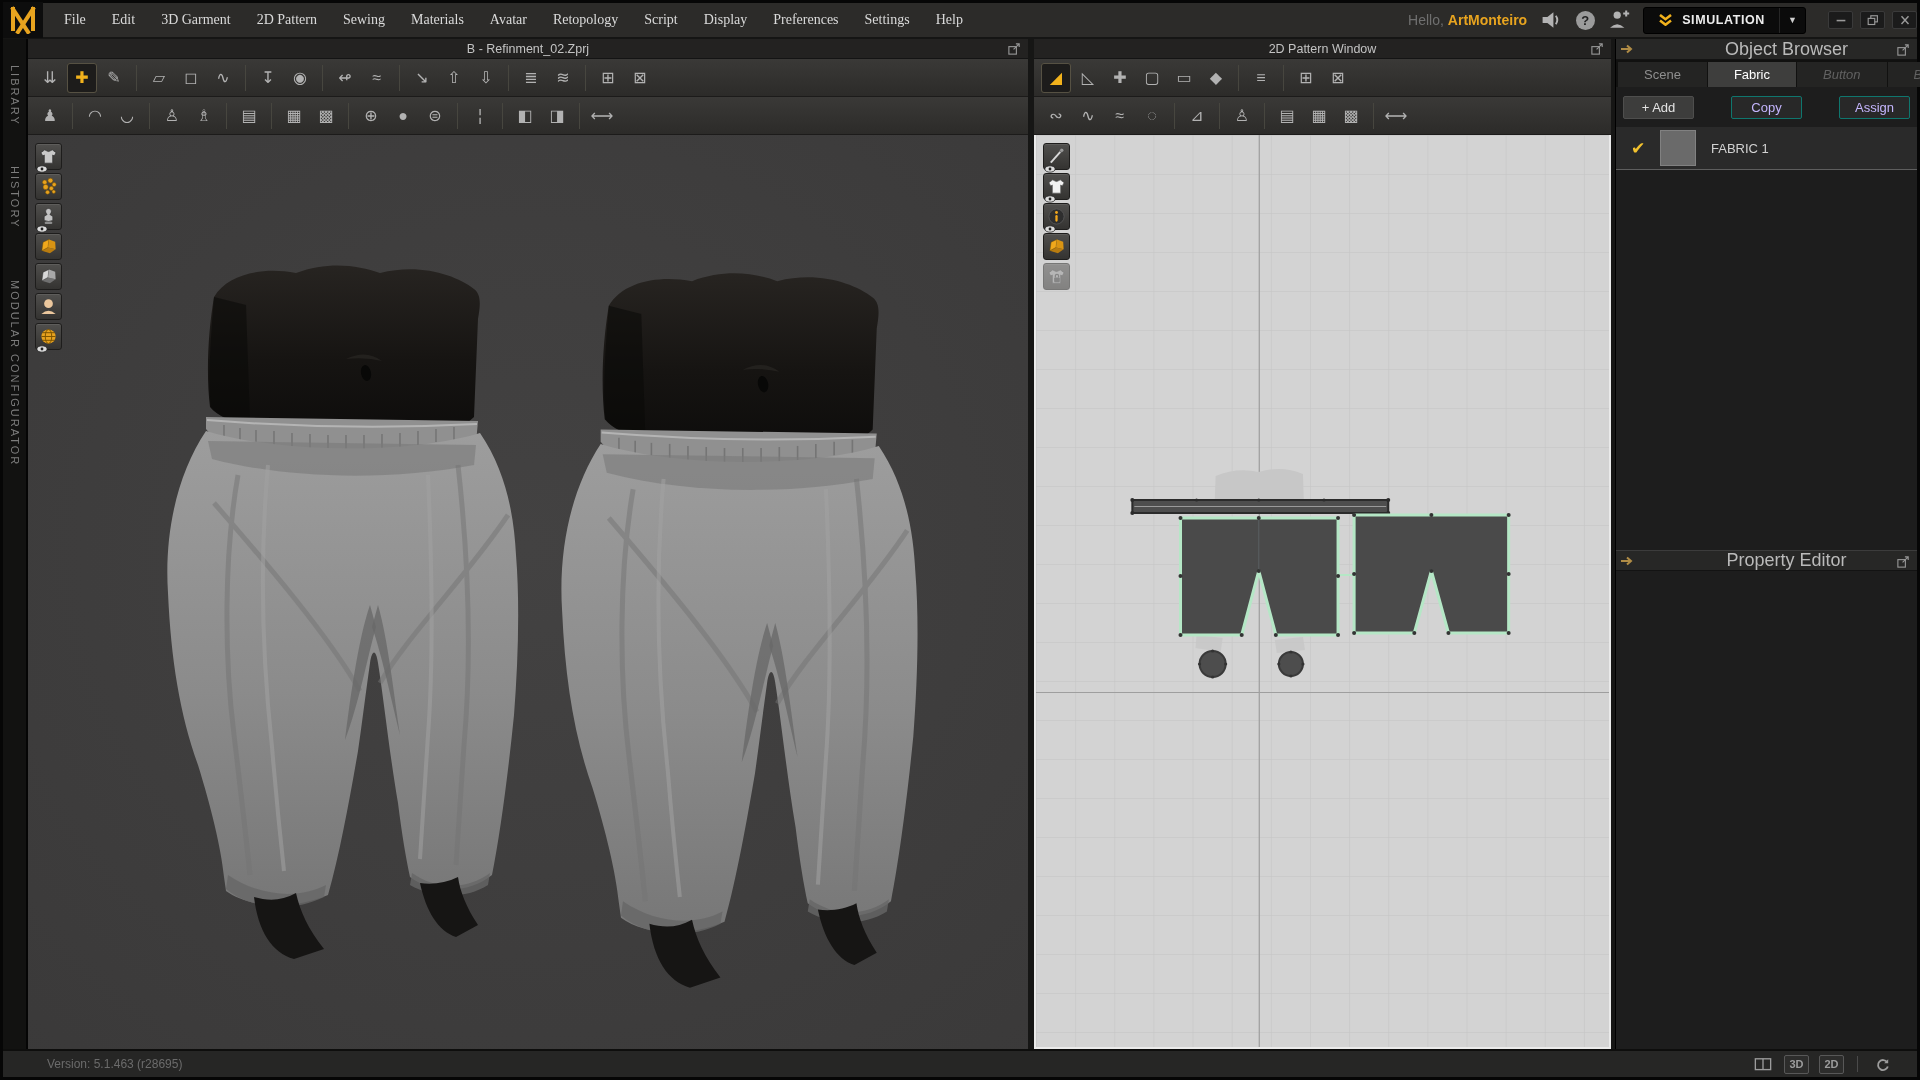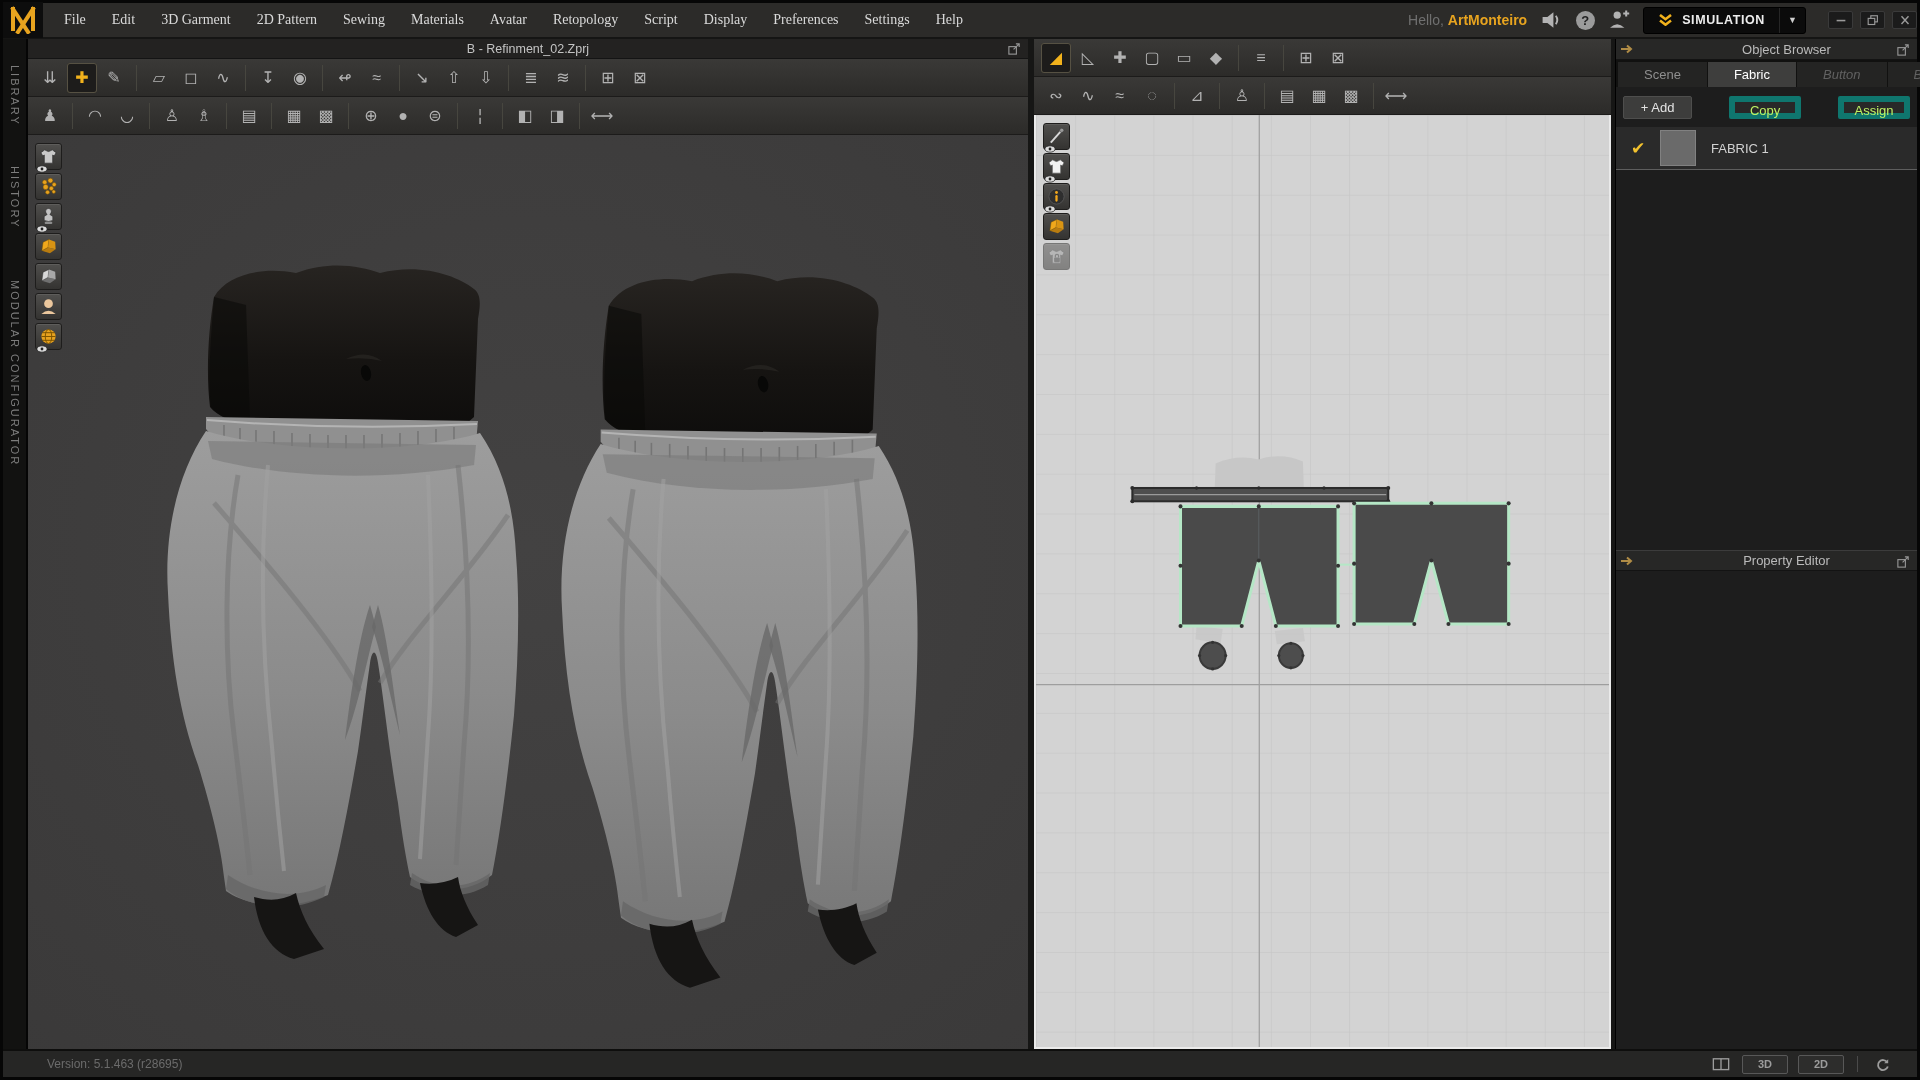--- a/index.html
+++ b/index.html
@@ -60,46 +60,46 @@
   .side-btn.dim{opacity:.5;}
 
   .splitter{width:6px;background:#161615;flex:0 0 auto;}
   .rsplit{width:4px;background:#161615;flex:0 0 auto;}
 
   
   .right-panel{width:302px;flex:0 0 auto;background:#1d1d1d;display:flex;flex-direction:column;border-left:1px solid #000;}
   .panel-head{height:21px;background:#272726;display:flex;align-items:center;position:relative;
     border-bottom:1px solid #131313;flex:0 0 auto;}
   .panel-head .ph-arrow{width:18px;height:14px;margin-left:3px;}
-  .panel-head .ph-title{position:absolute;left:0;right:0;text-align:center;color:#bababa;font-size:13px;margin-left:40px;}
+  .panel-head .ph-title{position:absolute;left:0;right:0;text-align:center;color:#bababa;font-size:18px;margin-left:40px;}
   .panel-head .popout{top:3px;}
   .ob-tabs{height:27px;background:#111110;display:flex;align-items:flex-end;padding:2px 0 0 2px;flex:0 0 auto;}
   .ob-tab{height:25px;line-height:25px;padding:0 26px;font-size:13px;background:#242423;color:#8f8f8f;
     margin-right:1px;white-space:nowrap;}
   .ob-tab.active{background:#3e3e3d;color:#ffffff;}
   .ob-tab.dim{color:#616161;font-style:italic;}
   .ob-tab.trunc{padding:0 6px 0 10px;overflow:hidden;max-width:26px;}
   .ob-actions{display:flex;justify-content:flex-end;gap:5px;padding:9px 7px 8px;flex:0 0 auto;}
   .ob-btn{width:90px;height:23px;font-size:13px;border-radius:2px;font-family:inherit;}
   .ob-btn.on{background:#3d3d3c;color:#e3e3e3;border:1px solid #4e4e4d;}
-  .ob-btn.off{background:#282828;color:#bef264;border:6px solid #0f766e;margin-left:32px;}
+  .ob-btn.off{background:#282828;color:#c4b5fd;border:1px solid #0f766e;margin-left:32px;}
   .fab-row{height:43px;background:#2a2a2a;display:flex;align-items:center;border-bottom:1px solid #5e5e5e;flex:0 0 auto;}
   .fab-check{width:44px;text-align:center;color:#f2c22e;font-size:17px;font-weight:bold;}
   .fab-swatch{width:36px;height:36px;background:#6a6a6a;border:1px solid #818181;flex:0 0 auto;}
   .fab-label{margin-left:15px;color:#d2d2d2;font-size:13px;}
   .ob-space{flex:1 1 auto;}
   .pe-head{border-top:1px solid #3c3c3c;}
   .pe-body{flex:0 0 478px;background:#1d1d1d;}
 
   
   .bottom-bar{height:28px;background:#262625;border-top:2px solid #0e0e0d;display:flex;align-items:center;flex:0 0 auto;}
   .version{margin-left:44px;color:#6b6b6b;font-size:12px;}
   .bb-right{margin-left:auto;display:flex;align-items:center;gap:10px;padding-right:24px;}
   .bb-box{min-width:25px;height:19px;border:1px solid #585858;border-radius:2px;color:#9c9c9c;font-size:11px;
-    font-weight:bold;display:grid;place-items:center;background:#2d2d2c;padding:0 15px;}
+    font-weight:bold;display:grid;place-items:center;background:#2d2d2c;padding:0 4px;}
   .bb-ico{width:22px;height:19px;display:grid;place-items:center;}
   .bb-sep{width:1px;height:16px;background:#4a4a4a;margin:0 3px;}
 </style>
 </head>
 <body>
 
 <div class="app">
 
   <div class="titlebar">
     <div class="logo">
@@ -454,20 +454,27 @@
                   <circle cx="6" cy="4" r="1.4" fill="#222"></circle>
                 </svg></span>
             </button>
           </div>
       </div>
     </div>
 
     <div class="splitter"></div>
 
     <div class="viewport vp2d">
+      <div class="vp-title">
+        <span>2D Pattern Window</span>
+        <span class="popout"><svg viewBox="0 0 16 16">
+              <rect x="2" y="6" width="8" height="8" fill="none" stroke="#969696" stroke-width="1.2"></rect>
+              <path d="M7 9 L13 3 M9.5 3 H13 V6.5" fill="none" stroke="#969696" stroke-width="1.2"></path>
+            </svg></span>
+      </div>
       <div class="toolbar" id="tb2d-1">
           <button class="tb-btn active">
             <span class="glyph">◢</span>
           </button>
           <button class="tb-btn">
             <span class="glyph">◺</span>
           </button>
           <button class="tb-btn">
             <span class="glyph">✚</span>
           </button>

